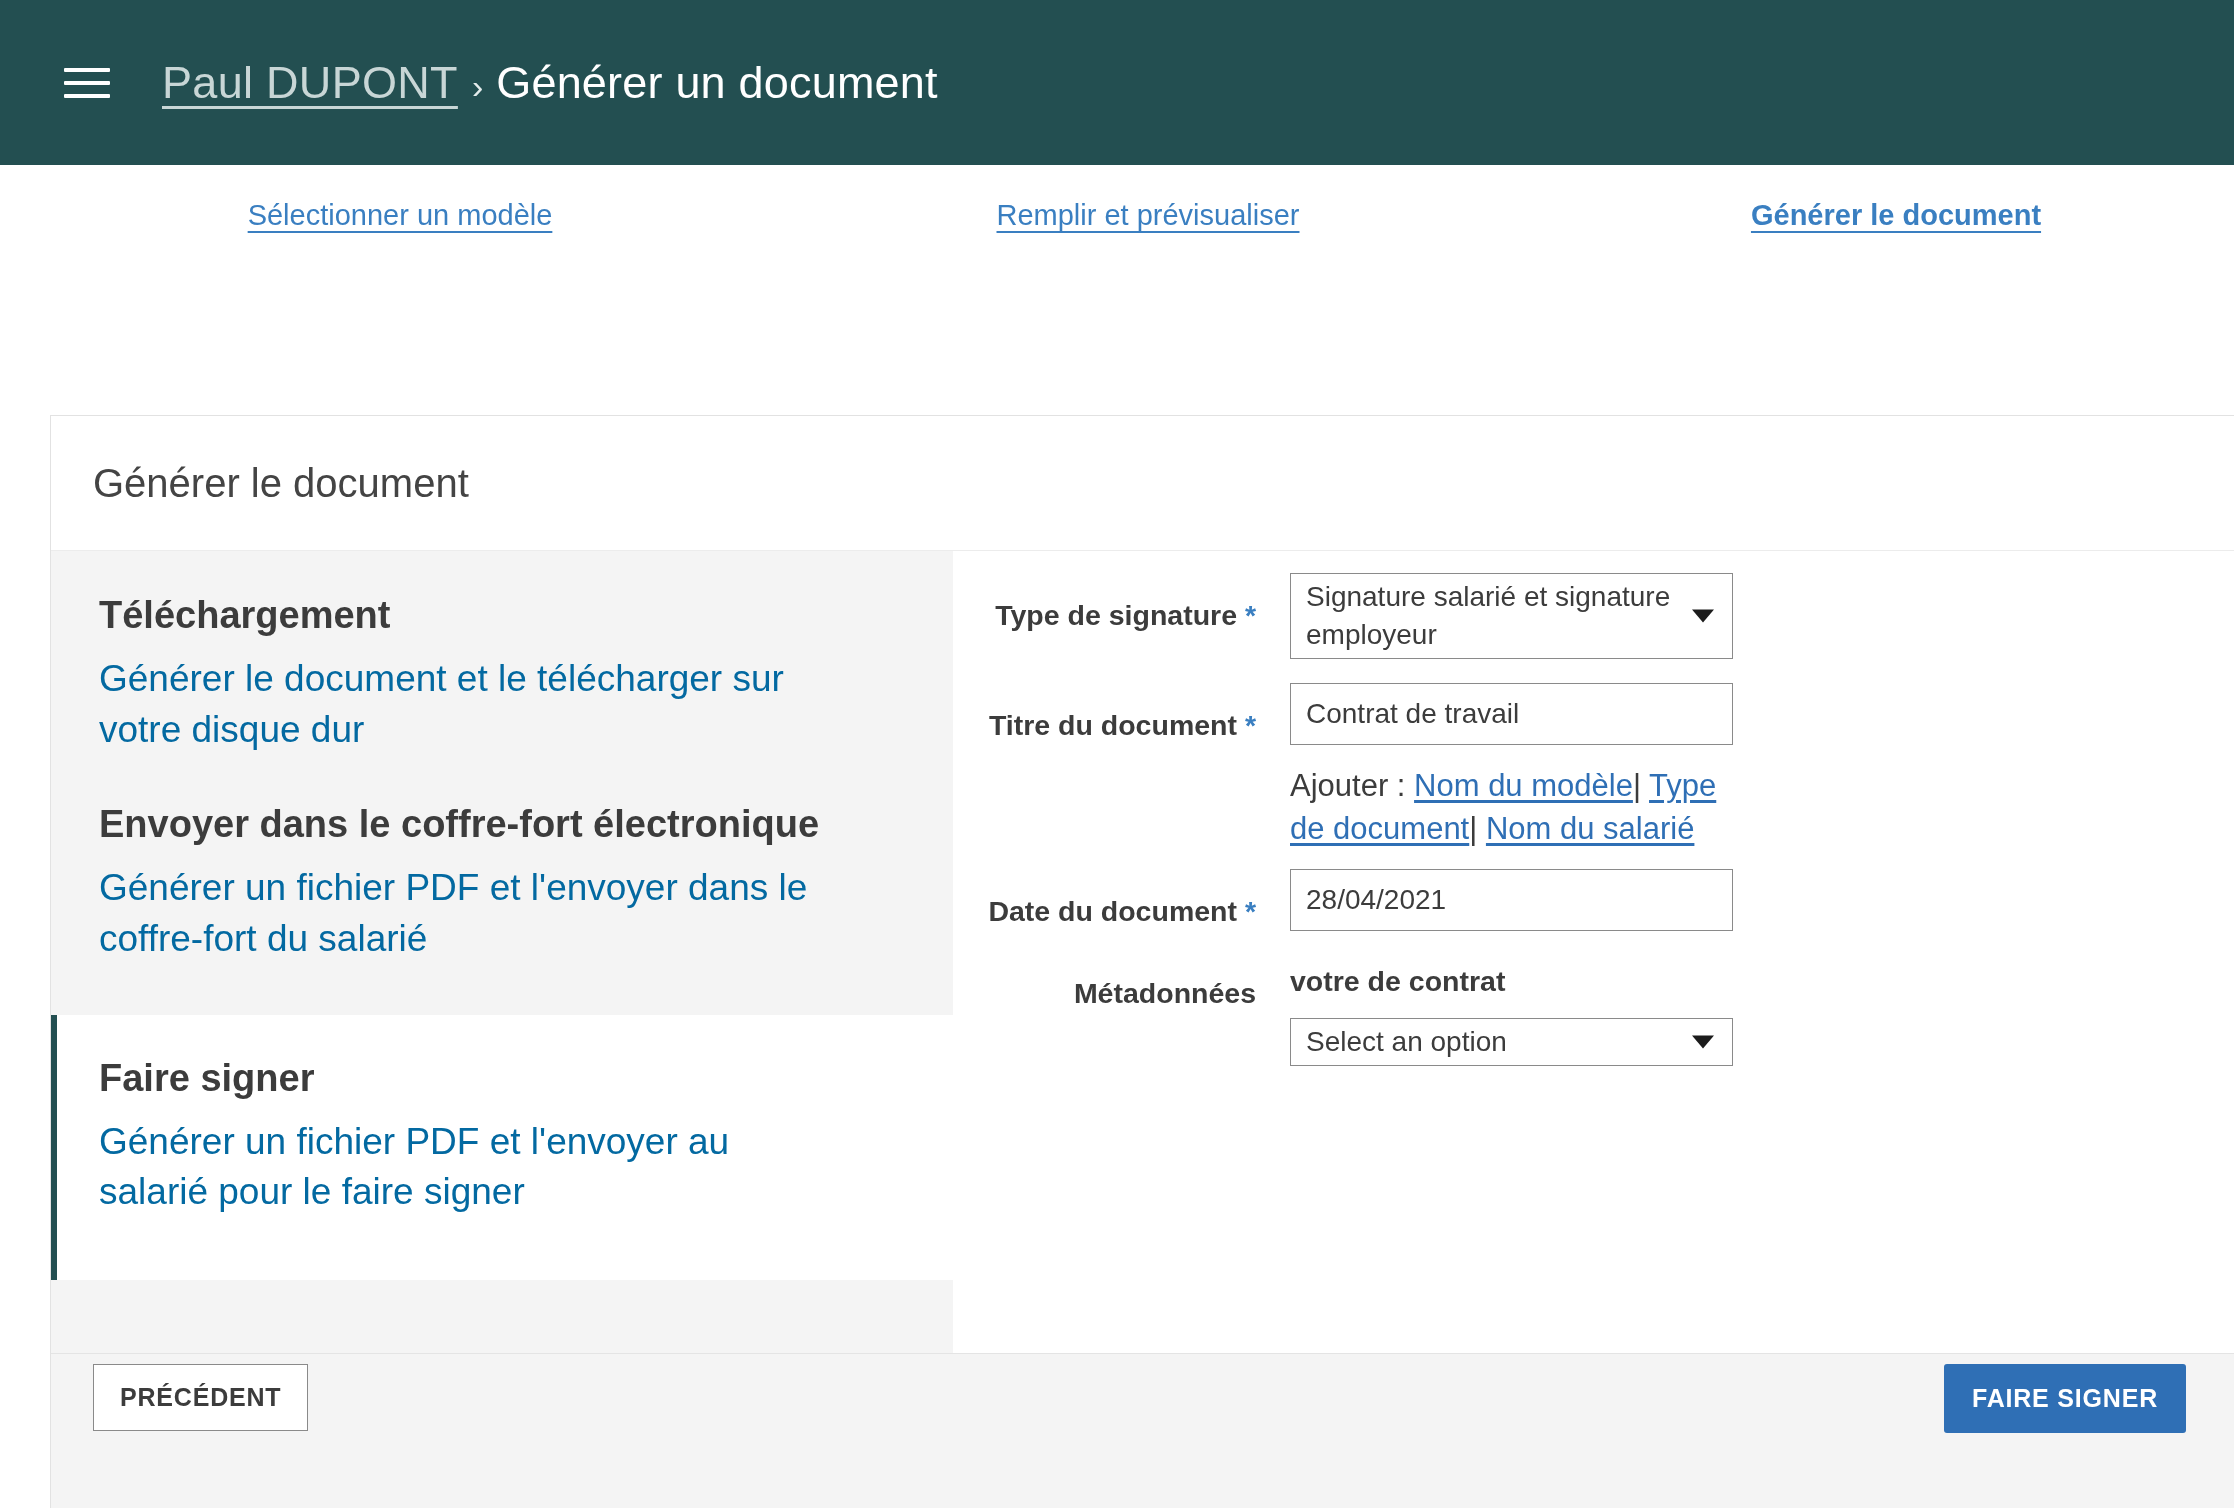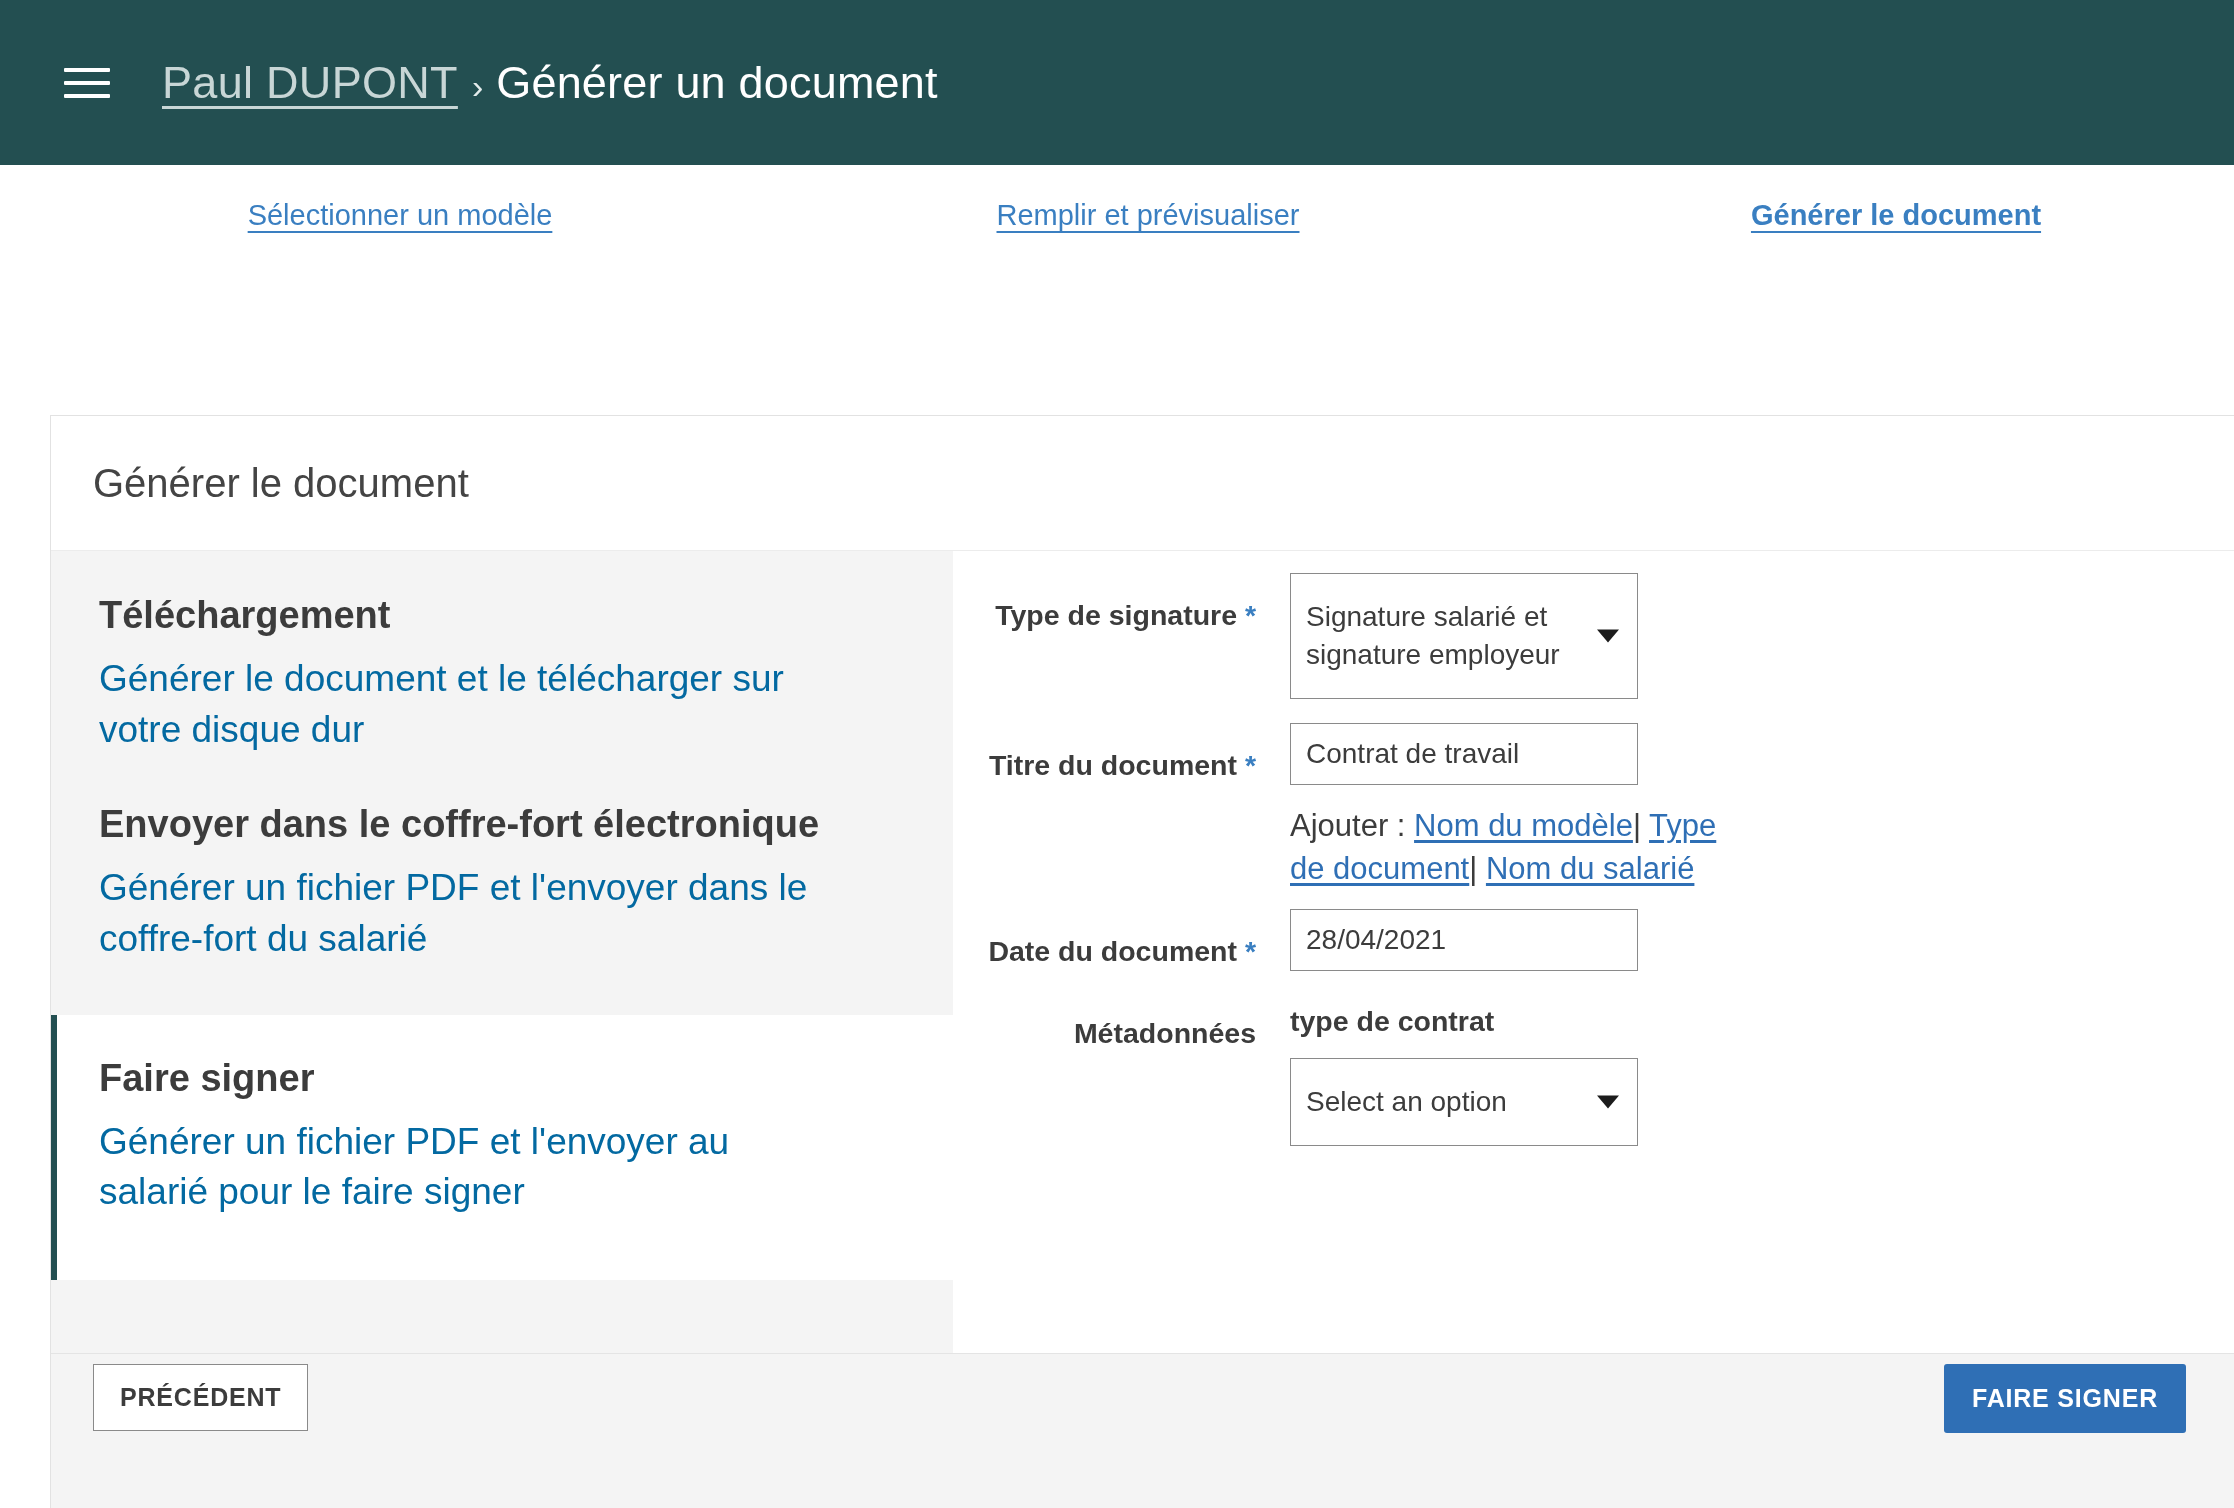--- a/index.html
+++ b/index.html
@@ -197,26 +197,26 @@
     font-size: 28.5px;
     font-weight: bold;
     color: #3c3c3c;
     line-height: 1.32;
   }
   .form-label.meta-label { padding-top: 10px; }
   .req { color: #3a7fc1; font-weight: bold; }
   .form-control { flex: 1 1 auto; }
 
   .select-box, .text-box {
-    width: 348px;
+    width: 443px;
     border: 1px solid #8a8a8a;
     background: #ffffff;
     font-size: 28px;
     color: #3c3c3c;
-    padding: 24px 15px;
+    padding: 4px 15px;
     position: relative;
     line-height: 1.36;
     font-family: "Liberation Sans", sans-serif;
   }
   .select-box { padding-right: 56px; cursor: pointer; }
   .text-box { height: 62px; display: flex; align-items: center; cursor: text; }
   .caret {
     position: absolute;
     right: 18px;
     top: 50%;
@@ -377,21 +377,21 @@
         <div class="form-control">
           <div class="text-box">
             <span>28/04/2021</span>
           </div>
         </div>
       </div>
 
       <div class="form-row">
         <div class="form-label meta-label">Métadonnées</div>
         <div class="form-control">
-          <div class="meta-name">type de contrat</div>
+          <div class="meta-name">votre de contrat</div>
           <div class="select-box">
             <span>Select an option</span>
             <span class="caret"></span>
           </div>
         </div>
       </div>
 
     </div>
   </div>
 

